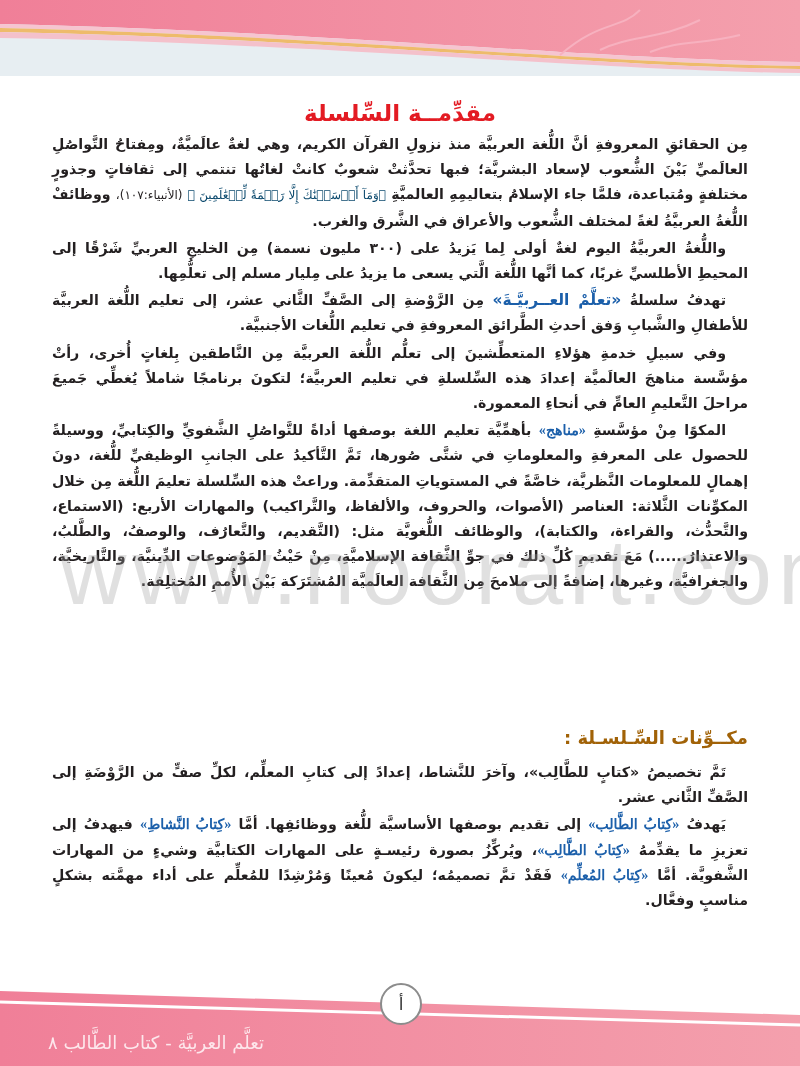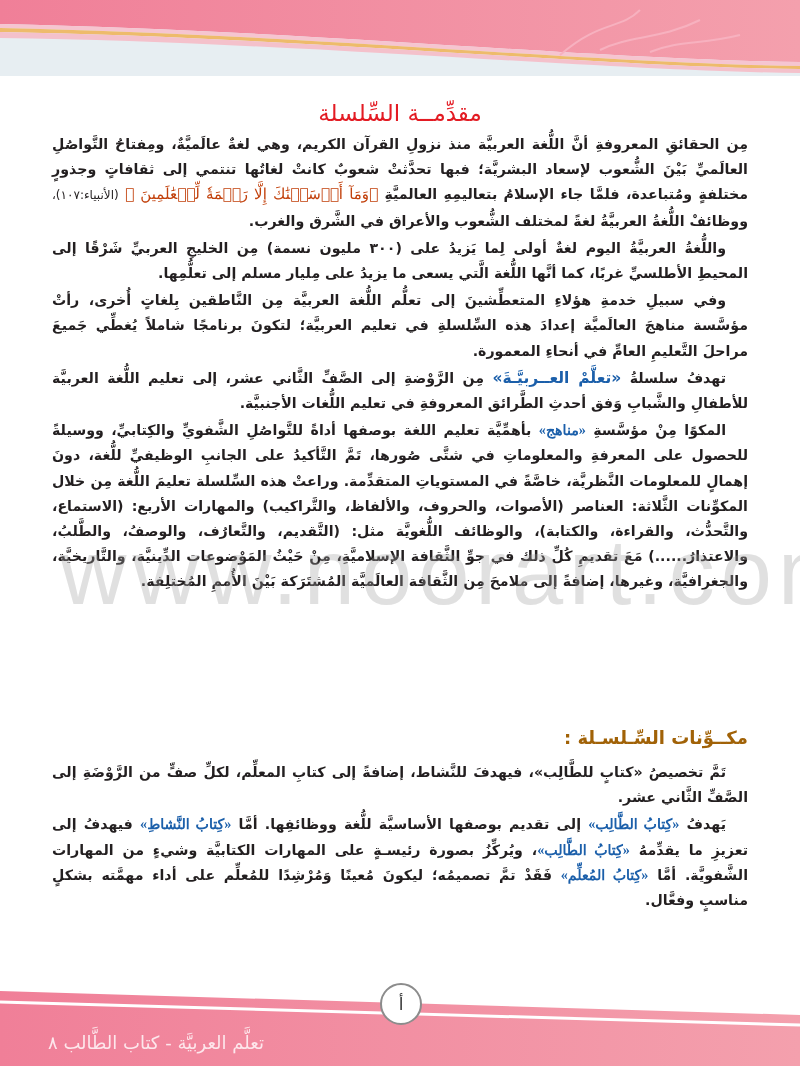--- a/index.html
+++ b/index.html
@@ -10,30 +10,30 @@
     color:#231f20;
   }
   
   .header-band {
     position:absolute; left:0; top:0; width:800px; height:76px; overflow:hidden;
   }
   .header-band svg { display:block; }
   
   .page-title {
     position:absolute; top:100px; left:0; width:800px; text-align:center;
-    color:#e31b23; font-weight:normal; font-size:23px; margin:0;
+    color:#e31b23; font-weight:bold; font-size:23px; margin:0;
   }
   .content {
     position:absolute; left:52px; right:52px; top:132px;
     font-size:14.2px; line-height:25.2px; font-weight:bold;
     text-align:justify;
   }
   .content p { margin:0 0 2px 0; }
   .content p.indent { text-indent:22px; }
-  .quran { color:#c2410c; font-family:"DejaVu Serif", serif; font-weight:normal; font-size:15px; }
+  .quran { color:#0c4a6e; font-family:"DejaVu Serif", serif; font-weight:normal; font-size:12px; }
   .ref { font-weight:normal; font-size:12px; }
   .hl { color:#1b5faa;font-family:Liberation Serif, serif; }
   .hl-big { color:#1b5faa; font-size:15.5px; letter-spacing:1px; }
   .section-heading {
     position:absolute; right:52px; top:727px;
     color:#a16207; font-weight:bold; font-size:18px; margin:0;
   }
   .content2 { top:760px; }
   .watermark {
     position:absolute; left:60px; top:520px; width:700px;
@@ -77,39 +77,39 @@
 <h1 class="page-title">مقدِّمــة السِّلسلة</h1>
 
 <div class="content">
   <p>
     <span>مِن الحقائقِ المعروفةِ أنَّ اللُّغة العربيَّة منذ نزولِ القرآن الكريم، وهي لغةٌ عالَميَّةٌ، ومِفتاحُ التَّواصُلِ العالَميِّ بَيْنَ الشُّعوب لإسعاد البشريَّة؛ فبها تحدَّثتْ شعوبٌ كانتْ لغاتُها تنتمي إلى ثقافاتٍ وجذورٍ مختلفةٍ ومُتباعدة، فلمَّا جاء الإسلامُ بتعاليمِهِ العالميَّةِ</span>
     <span class="quran">﴿وَمَآ أَرۡسَلۡنَٰكَ إِلَّا رَحۡمَةٗ لِّلۡعَٰلَمِينَ ﴾</span>
     <span class="ref">(الأنبياء:١٠٧)،</span>
     <span>ووظائفْ اللُّغةُ العربيَّةُ لغةً لمختلف الشُّعوب والأعراق في الشَّرق والغرب.</span>
   </p>
   <p class="indent">واللُّغةُ العربيَّةُ اليوم لغةٌ أولى لِما يَزيدُ على (٣٠٠ مليون نسمة) مِن الخليجِ العربيِّ شَرْقًا إلى المحيطِ الأطلسيِّ غربًا، كما أنَّها اللُّغة الَّتي يسعى ما يزيدُ على مِليار مسلم إلى تعلُّمِها.</p>
-  <p class="indent">وفي سبيلِ خدمةِ هؤلاءِ المتعطِّشينَ إلى تعلُّم اللُّغة العربيَّة مِن النَّاطقين بِلغاتٍ أُخرى، رأتْ مؤسَّسة مناهجَ العالَميَّة إعدادَ هذه السِّلسلةِ في تعليم العربيَّة؛ لتكونَ برنامجًا شاملاً يُغطِّي جَميعَ مراحلَ التَّعليمِ العامِّ في أنحاءِ المعمورة.</p>
   <p class="indent">
     <span>تهدفُ سلسلةُ</span>
     <span class="hl-big">«تعلَّمْ العــربيَّـةَ»</span>
     <span>مِن الرَّوْضةِ إلى الصَّفِّ الثَّاني عشر، إلى تعليم اللُّغة العربيَّة للأطفالِ والشَّبابِ وَفق أحدثِ الطَّرائق المعروفةِ في تعليم اللُّغات الأجنبيَّة.</span>
   </p>
+  <p class="indent">وفي سبيلِ خدمةِ هؤلاءِ المتعطِّشينَ إلى تعلُّم اللُّغة العربيَّة مِن النَّاطقين بِلغاتٍ أُخرى، رأتْ مؤسَّسة مناهجَ العالَميَّة إعدادَ هذه السِّلسلةِ في تعليم العربيَّة؛ لتكونَ برنامجًا شاملاً يُغطِّي جَميعَ مراحلَ التَّعليمِ العامِّ في أنحاءِ المعمورة.</p>
   <p class="indent">
     <span>المكوًا مِنْ مؤسَّسةِ</span>
     <span class="hl">«مناهج»</span>
     <span>بأهمِّيَّة تعليم اللغة بوصفها أداةً للتَّواصُلِ الشَّفويِّ والكِتابيِّ، ووسيلةً للحصول على المعرفةِ والمعلوماتِ في شتَّى صُورها، تَمَّ التَّأكيدُ على الجانبِ الوظيفيِّ للُّغة، دونَ إهمالٍ للمعلومات النَّظريَّة، خاصَّةً في المستوياتِ المتقدِّمة. وراعتْ هذه السِّلسلة تعليمَ اللُّغة مِن خلال المكوِّنات الثَّلاثة: العناصر (الأصوات، والحروف، والألفاظ، والتَّراكيب) والمهارات الأربع: (الاستماع، والتَّحدُّث، والقراءة، والكتابة)، والوظائف اللُّغويَّة مثل: (التَّقديم، والتَّعارُف، والوصفُ، والطَّلبُ، والاعتذارُ......) مَعَ تقديمِ كُلِّ ذلك في جوِّ الثَّقافة الإسلاميَّةِ، مِنْ حَيْثُ المَوْضوعات الدِّينيَّة، والتَّاريخيَّة، والجغرافيَّة، وغيرها، إضافةً إلى ملامحَ مِن الثَّقافة العالَميَّة المُشتَرَكة بَيْنَ الأُممِ المُختلِفة.</span>
   </p>
 </div>
 
 <div class="watermark">www.noorart.com</div>
 
 <h2 class="section-heading">مكــوِّنات السِّـلسـلة :</h2>
 
 <div class="content content2">
-  <p class="indent">تَمَّ تخصيصُ «كتابٍ للطَّالِب»، فيهدفَ للنَّشاط، إضافةً إلى كتابِ المعلِّم، لكلِّ صفٍّ من الرَّوْضَةِ إلى الصَّفِّ الثَّاني عشر.</p>
+  <p class="indent">تَمَّ تخصيصُ «كتابٍ للطَّالِب»، وآخرَ للنَّشاط، إعدادً إلى كتابِ المعلِّم، لكلِّ صفٍّ من الرَّوْضَةِ إلى الصَّفِّ الثَّاني عشر.</p>
   <p class="indent">
     <span>يَهدفُ</span>
     <span class="hl">«كِتابُ الطَّالِب»</span>
     <span>إلى تقديم بوصفها الأساسيَّة للُّغة ووظائفِها. أمَّا</span>
     <span class="hl">«كِتابُ النَّشاطِ»</span>
     <span>فيهدفُ إلى تعزيزِ ما يقدِّمهُ</span>
     <span class="hl">«كِتابُ الطَّالِب»</span><span>، ويُركِّزُ بصورة رئيسـةٍ على المهارات الكتابيَّة وشيءٍ من المهارات الشَّفويَّة. أمَّا</span>
     <span class="hl">«كِتابُ المُعلِّم»</span>
     <span>فَقَدْ تمَّ تصميمُه؛ ليكونَ مُعينًا وَمُرْشِدًا للمُعلِّم على أداء مهمَّته بشكلٍ مناسبٍ وفعَّال.</span>
   </p>

